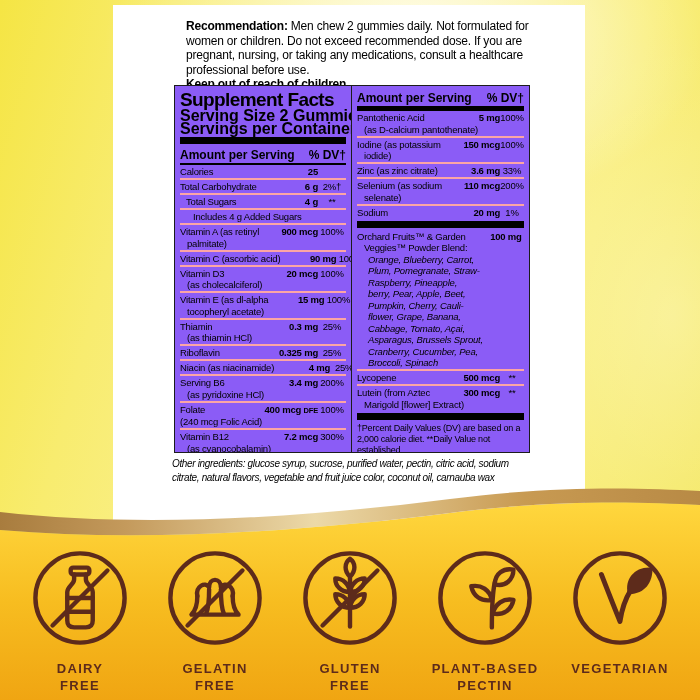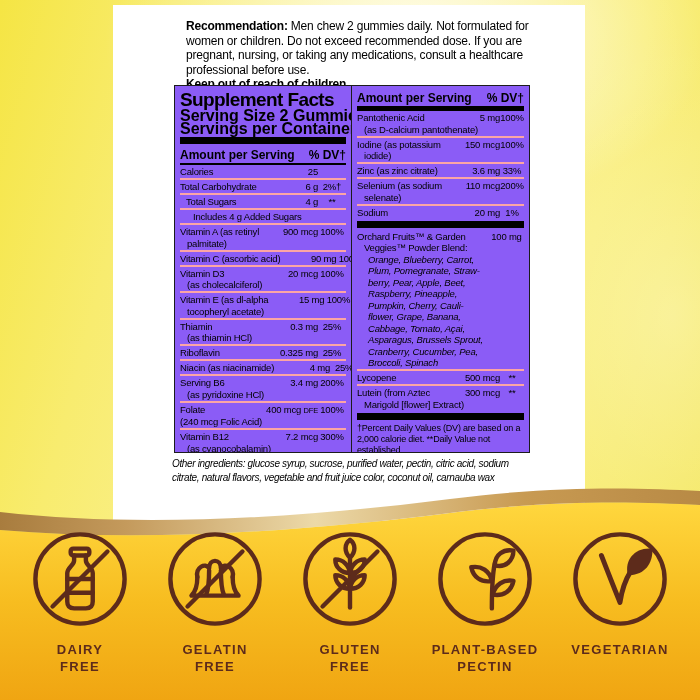--- a/index.html
+++ b/index.html
@@ -32,40 +32,40 @@
   .thead{display:flex;justify-content:space-between;font-weight:bold;font-size:12px;
          padding:2px 0 1px;white-space:nowrap;}
   .thead.thin{border-bottom:2.5px solid #000;}
   .thead.thick{border-bottom:5px solid #000;}
   .rows{display:block;}
   .t-row{display:grid;font-size:9.5px;line-height:11.5px;letter-spacing:-0.2px;padding:1px 0 0.5px;}
   .left  .t-row{grid-template-columns:1fr 56px 28px;}
   .right .t-row{grid-template-columns:1fr 56px 24px;}
   .t-row + .t-row{border-top:2px solid #fca5a5;}
   .nm{white-space:nowrap;overflow:visible;}
-  .amt{text-align:right;white-space:nowrap;}
+  .amt{text-align:right;white-space:nowrap;font-weight:bold;}
   .dv{text-align:center;white-space:nowrap;}
   .nm2{grid-column:1/-1;padding-left:7px;white-space:nowrap;}
   .sub{grid-column:1/-1;text-align:left;padding-right:30px;white-space:nowrap;}
   .blist{grid-column:1/-1;padding-left:11px;}
   .blist div{white-space:nowrap;font-style:italic;}
   .ind1{padding-left:6px;}
   .ind2{padding-left:13px;}
   .dfe{font-size:7.5px;}
   .fnote-wrap{margin-top:auto;}
   .fnote{font-size:9px;line-height:11px;letter-spacing:-0.2px;padding:1px 0 3px;}
 
   
   .other{position:absolute;left:172px;top:457px;width:352px;font-size:10px;line-height:13.5px;letter-spacing:-0.35px;font-style:italic;}
 
   
   .wave{position:absolute;left:0;top:435px;}
 
   
-  .badges{position:absolute;left:0;top:530px;width:700px;display:flex;justify-content:center;}
+  .badges{position:absolute;left:0;top:549px;width:700px;display:flex;justify-content:center;}
   .badge{width:135px;display:flex;flex-direction:column;align-items:center;}
   .badge svg{width:98px;height:98px;display:block;}
   .blabel{margin-top:13px;font-size:13px;font-weight:bold;letter-spacing:1.3px;
           color:#5d2b1b;text-align:center;line-height:17px;white-space:nowrap;}
   .icon-stroke{stroke:#5d2b1b;stroke-width:4.5;fill:none;stroke-linecap:round;stroke-linejoin:round;}
 </style>
 </head>
 <body>
 
 <div class="bg"></div>
@@ -207,22 +207,22 @@
       </div>
       <div class="bar"></div>
       <div class="t-row">
         <span class="nm">Orchard Fruits™ &amp; Garden</span>
         <span class="amt">100 mg</span>
         <span class="dv">**</span>
         <span class="nm2">Veggies™ Powder Blend:</span>
         <div class="blist">
           <div>Orange, Blueberry, Carrot,</div>
           <div>Plum, Pomegranate, Straw-</div>
+          <div>Raspberry, Pineapple,</div>
           <div>berry, Pear, Apple, Beet,</div>
-          <div>Raspberry, Pineapple,</div>
           <div>Pumpkin, Cherry, Cauli-</div>
           <div>flower, Grape, Banana,</div>
           <div>Cabbage, Tomato, Açai,</div>
           <div>Asparagus, Brussels Sprout,</div>
           <div>Cranberry, Cucumber, Pea,</div>
           <div>Broccoli, Spinach</div>
         </div>
       </div>
       <div class="t-row">
         <span class="nm">Lycopene</span>

